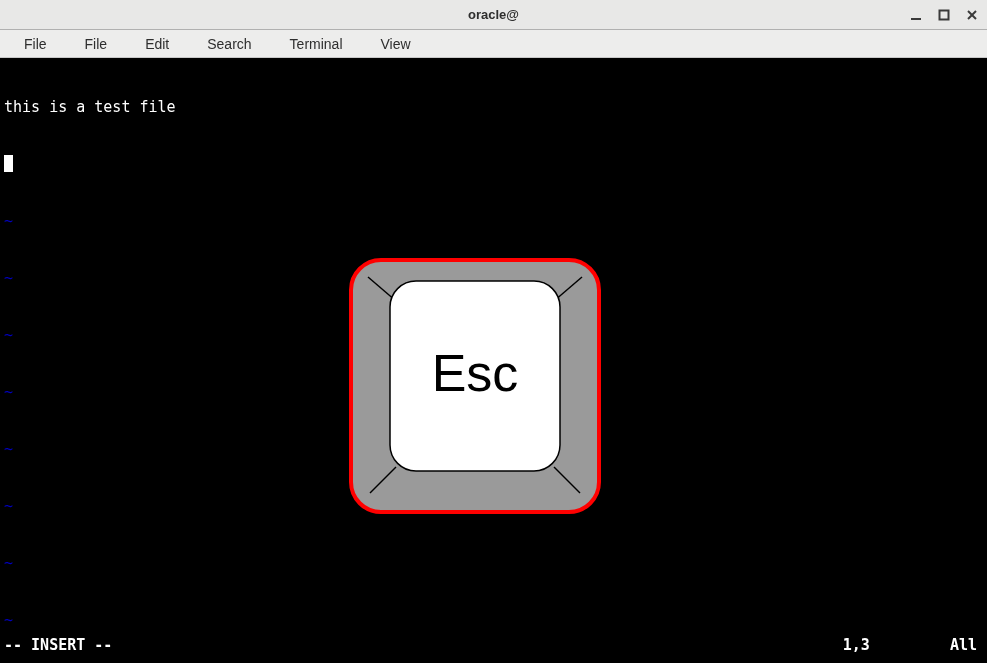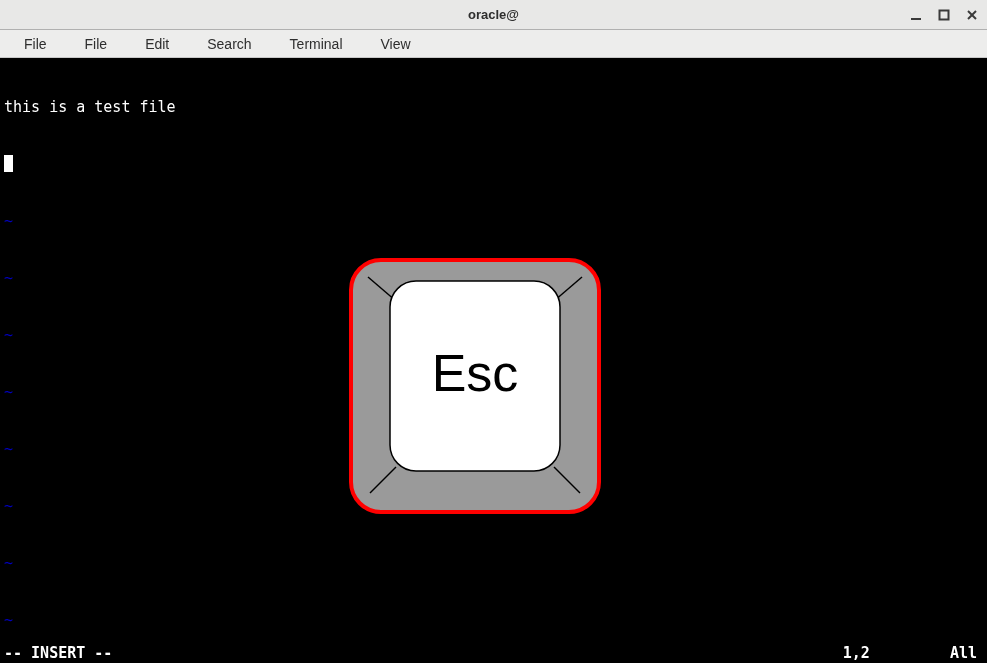--- a/index.html
+++ b/index.html
@@ -101,21 +101,21 @@
       width: 9px;
       height: 17px;
       background: #ffffff;
       vertical-align: top;
     }
     .tilde-line {
       color: #0000c0;
     }
     .statusbar {
       position: absolute;
-      bottom: 0;
+      bottom: 8px;
       left: 0;
       right: 0;
       height: 19px;
       display: flex;
       align-items: center;
       color: #fff;
       font-family: "DejaVu Sans Mono", monospace;
       font-size: 15px;
       padding: 0 4px;
       font-weight: bold;
@@ -217,21 +217,21 @@
     
     
     
     
     
   </div>
 
   <div class="statusbar">
     <span class="status-mode">-- INSERT --</span>
     <span class="status-spacer"></span>
-    <span class="status-pos">1,2</span>
+    <span class="status-pos">1,3</span>
     <span class="status-scroll">All</span>
   </div>
 
   <div class="keycap-overlay">
     <svg viewBox="0 0 254 258" width="254" height="258">
 
       <rect x="3" y="3" width="248" height="252" rx="30" ry="30" fill="#9a9a9a" stroke="#ff0000" stroke-width="4"></rect>
 
       <line x1="20" y1="20" x2="48" y2="44" stroke="#000" stroke-width="1.5"></line>
       <line x1="234" y1="20" x2="206" y2="44" stroke="#000" stroke-width="1.5"></line>

